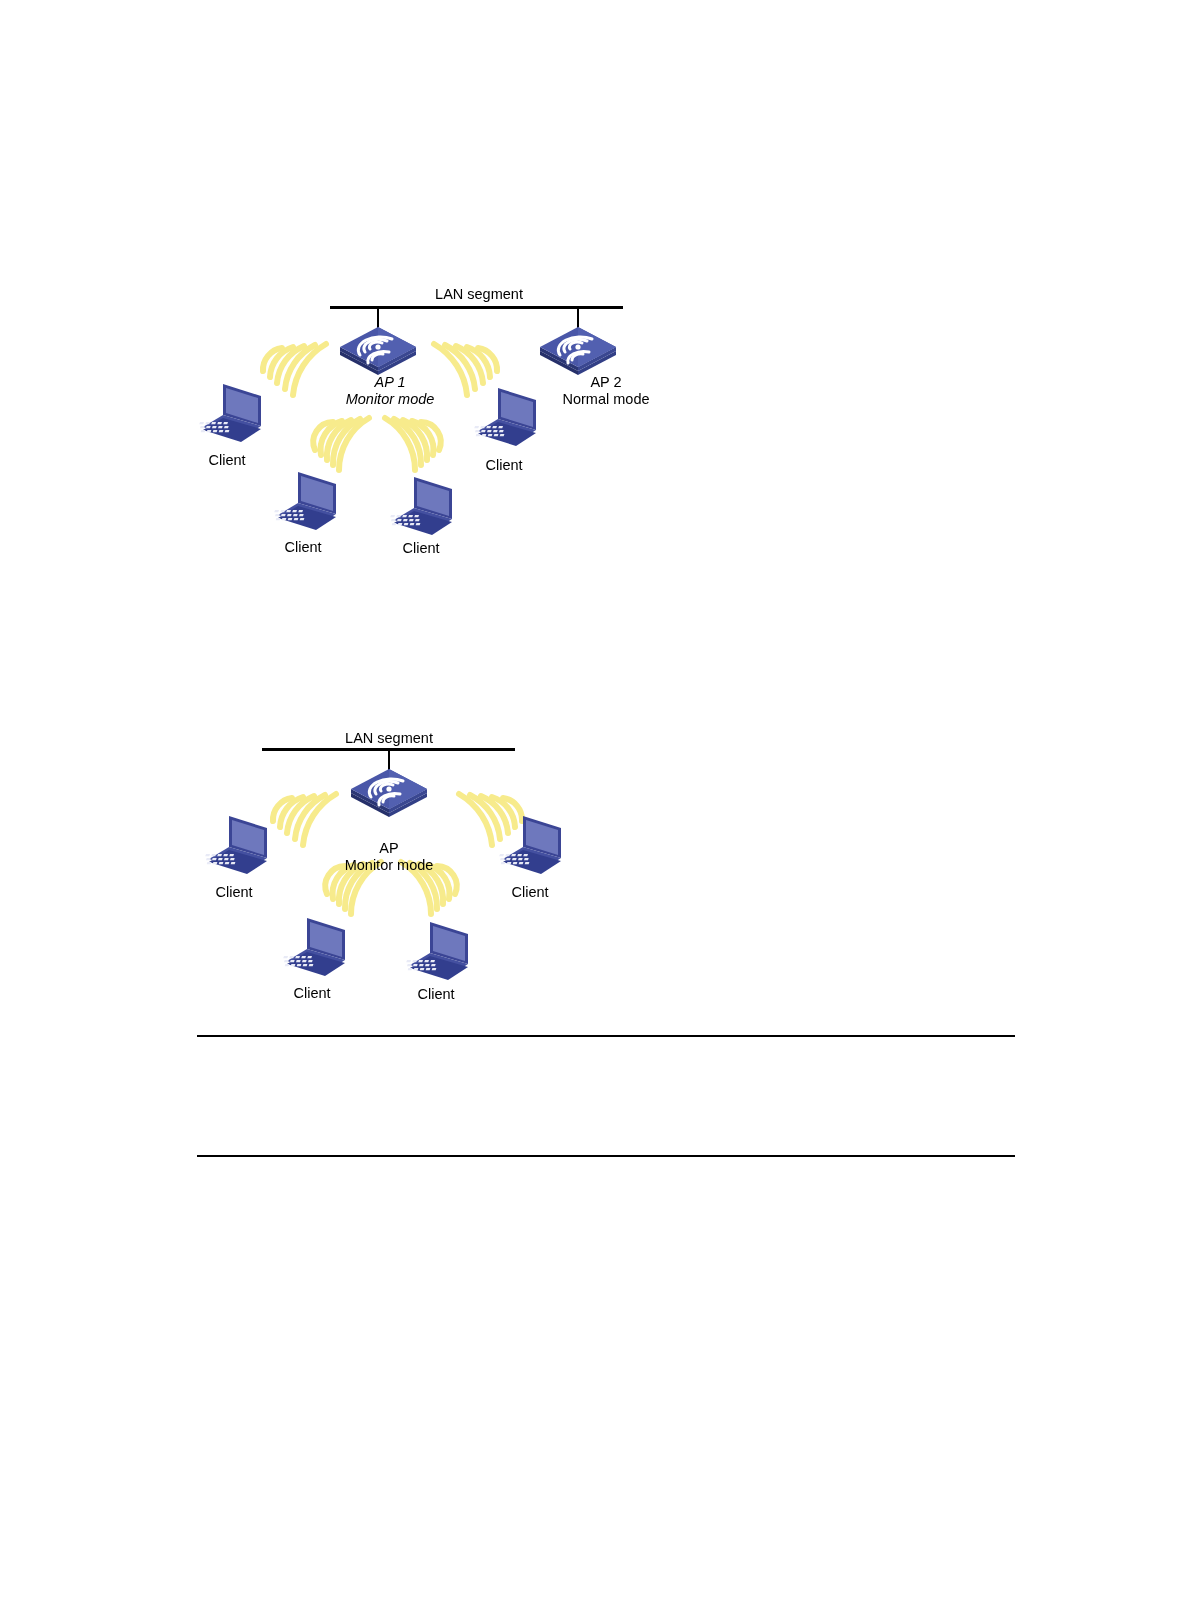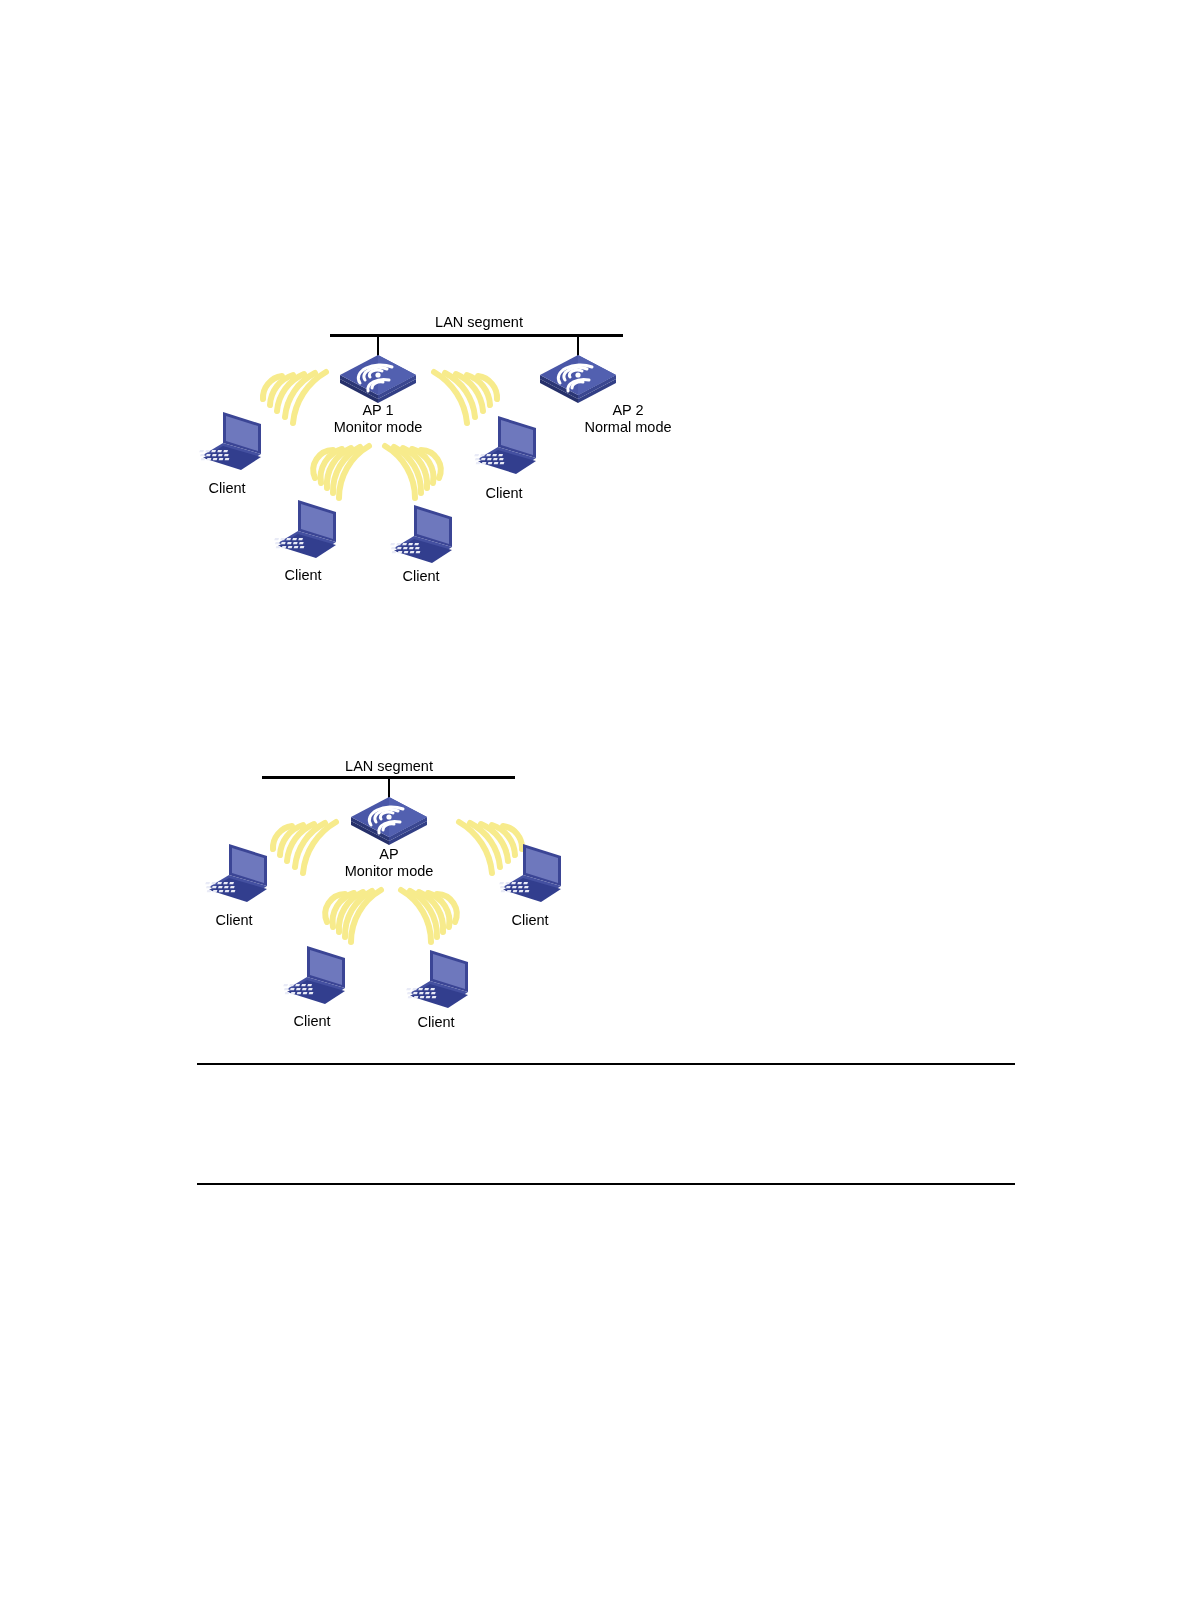--- a/index.html
+++ b/index.html
@@ -11,21 +11,20 @@
     width: 1190px;
     height: 1616px;
     position: relative;
     font-family: "Liberation Sans", sans-serif;
     color: #000000;
     overflow: hidden;
   }
   .page {
     position: absolute;
     inset: 0;
-    margin-top: 28px;
   }
   .figure {
     position: absolute;
   }
   .label {
     position: absolute;
     font-size: 14.5px;
     line-height: 17px;
     color: #000000;
     white-space: pre;
@@ -136,42 +135,42 @@
           <path d="M34 24 A 8 5 0 0 1 46 18"></path>
           <path d="M29 27 A 15 9 0 0 1 51 16"></path>
           <path d="M24 30 A 22 13 0 0 1 56 14"></path>
           <path d="M47 29 A 9 6 0 0 0 36 35"></path>
           <path d="M53 27 A 16 10 0 0 0 32 38"></path>
         </g>
         <circle cx="42" cy="22" r="2.6" fill="#ffffff"></circle>
       </svg>
     </div>
 
-    <div class="label" style="left:378px; top:374px;"><span>AP 1</span><br><span>Monitor mode</span></div>
+    <div class="label" style="left:390px; top:374px;font-style:italic;"><span>AP 1</span><br><span>Monitor mode</span></div>
 
     <div class="node" style="left:536px; top:325px; width:84px; height:50px;">
       <svg width="84" height="50" viewBox="0 0 84 50">
         <polygon points="4,26 42,46 42,50 4,30" fill="#26306a"></polygon>
         <polygon points="42,46 80,26 80,30 42,50" fill="#323f86"></polygon>
         <polygon points="4,22 42,42 42,46 4,26" fill="#2b3675"></polygon>
         <polygon points="42,42 80,22 80,26 42,46" fill="#3a4791"></polygon>
         <polygon points="42,2 80,22 42,42 4,22" fill="#4a57a8"></polygon>
         <polygon points="42,2 80,22 42,42" fill="#5260b0"></polygon>
         <g fill="none" stroke="#ffffff" stroke-width="3" stroke-linecap="round">
           <path d="M34 24 A 8 5 0 0 1 46 18"></path>
           <path d="M29 27 A 15 9 0 0 1 51 16"></path>
           <path d="M24 30 A 22 13 0 0 1 56 14"></path>
           <path d="M47 29 A 9 6 0 0 0 36 35"></path>
           <path d="M53 27 A 16 10 0 0 0 32 38"></path>
         </g>
         <circle cx="42" cy="22" r="2.6" fill="#ffffff"></circle>
       </svg>
     </div>
 
-    <div class="label" style="left:628px; top:374px;"><span>AP 2</span><br><span>Normal mode</span></div>
+    <div class="label" style="left:606px; top:374px;"><span>AP 2</span><br><span>Normal mode</span></div>
 
     <div class="node" style="left:197px; top:382px; width:70px; height:66px;">
       <svg width="70" height="66" viewBox="0 0 70 66">
         <polygon points="26,2 64,14 64,44 26,33" fill="#3b4595"></polygon>
         <polygon points="29,6 61,16 61,41 29,31" fill="#6e78bd"></polygon>
         <polygon points="26,33 64,44 44,57 6,45" fill="#4450a0"></polygon>
         <polygon points="26,36 64,47 44,60 6,48" fill="#323e8e"></polygon>
         <g fill="#e8eaf6">
           <rect x="16" y="40" width="4" height="2.3" transform="skewX(-18)"></rect>
           <rect x="22" y="40" width="4" height="2.3" transform="skewX(-18)"></rect>
@@ -343,21 +342,21 @@
           <path d="M34 24 A 8 5 0 0 1 46 18"></path>
           <path d="M29 27 A 15 9 0 0 1 51 16"></path>
           <path d="M24 30 A 22 13 0 0 1 56 14"></path>
           <path d="M47 29 A 9 6 0 0 0 36 35"></path>
           <path d="M53 27 A 16 10 0 0 0 32 38"></path>
         </g>
         <circle cx="42" cy="22" r="2.6" fill="#ffffff"></circle>
       </svg>
     </div>
 
-    <div class="label" style="left:389px; top:818px;"><span>AP</span><br><span>Monitor mode</span></div>
+    <div class="label" style="left:389px; top:840px;"><span>AP</span><br><span>Monitor mode</span></div>
 
     <div class="node" style="left:203px; top:814px; width:70px; height:66px;">
       <svg width="70" height="66" viewBox="0 0 70 66">
         <polygon points="26,2 64,14 64,44 26,33" fill="#3b4595"></polygon>
         <polygon points="29,6 61,16 61,41 29,31" fill="#6e78bd"></polygon>
         <polygon points="26,33 64,44 44,57 6,45" fill="#4450a0"></polygon>
         <polygon points="26,36 64,47 44,60 6,48" fill="#323e8e"></polygon>
         <g fill="#e8eaf6">
           <rect x="16" y="40" width="4" height="2.3" transform="skewX(-18)"></rect>
           <rect x="22" y="40" width="4" height="2.3" transform="skewX(-18)"></rect>

